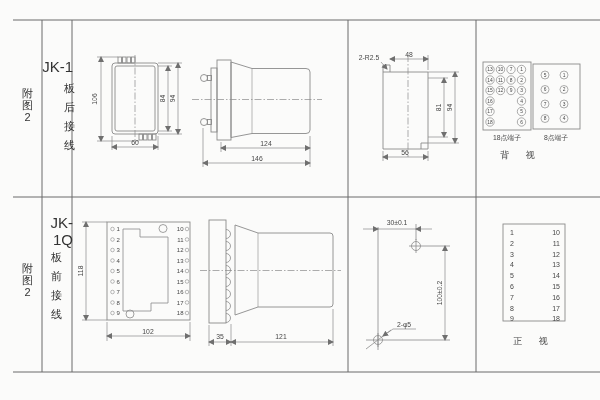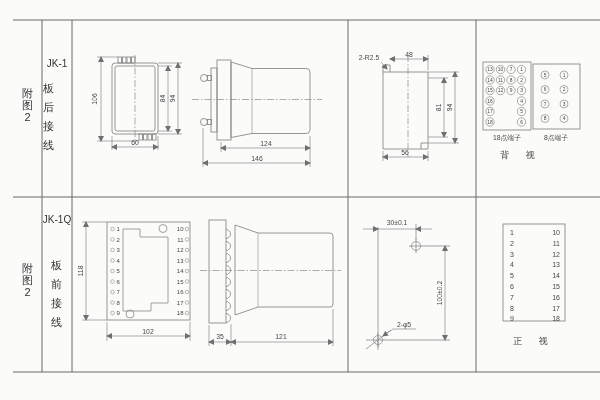--- a/index.html
+++ b/index.html
@@ -1,21 +1,21 @@
 <!DOCTYPE html>
 <html><head>
 <meta charset="utf-8">
 <style>
   html,body{margin:0;padding:0;background:#fff;}
   #stage{position:relative;width:600px;height:400px;background:#fbfbfa;
          font-family:"Liberation Sans","DejaVu Sans",sans-serif;color:#3c3c3c;overflow:hidden;}
   #draw{position:absolute;left:0;top:0;}
   .stack{position:absolute;width:17px;word-break:break-all;text-align:center;
          font-size:11px;line-height:12px;color:#333;}
-  .model{position:absolute;width:32px;text-align:center;font-size:10px;color:#333;}
+  .model{position:absolute;width:32px;text-align:right;font-size:15px;color:#333;}
   svg text{fill:#474747;font-family:"Liberation Sans","DejaVu Sans",sans-serif;}
   .dim{font-size:6.8px;}
   .tiny{font-size:4.9px;}
   .term{font-size:6px;}
   .list{font-size:7px;}
   .blocklabel{font-size:6.8px;}
   .viewlabel{font-size:9px;letter-spacing:7px;}
 </style>
 </head>
 <body>
@@ -301,18 +301,18 @@
           <text class="list" x="560" y="299.8">16</text>
           <text class="list" x="560" y="310.6">17</text>
           <text class="list" x="560" y="321.4">18</text>
 </g>
 </g>
 <text class="viewlabel" text-anchor="middle" x="534" y="344">正 视</text>
 </svg>
 
 <div class="stack" style="left:19px;top:87px;">附图2</div>
 <div class="model" style="left:41px;top:58px;">JK-1</div>
-<div class="stack" style="left:40px;top:79px;line-height:19px;">板后接线</div>
+<div class="stack" style="left:61px;top:79px;line-height:19px;">板后接线</div>
 <div class="stack" style="left:19px;top:262px;">附图2</div>
 <div class="model" style="left:41px;top:214px;">JK-1Q</div>
-<div class="stack" style="left:48px;top:256px;line-height:19px;">板前接线</div>
+<div class="stack" style="left:48px;top:248px;line-height:19px;">板前接线</div>
 
 </div>
 
 </body></html>

